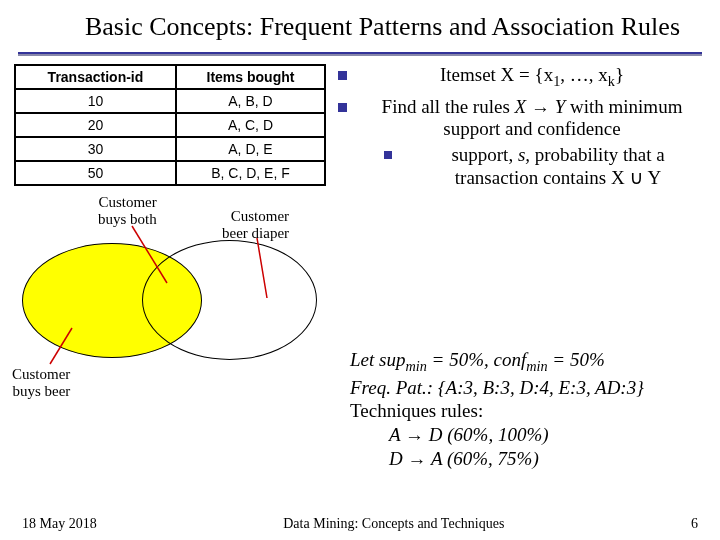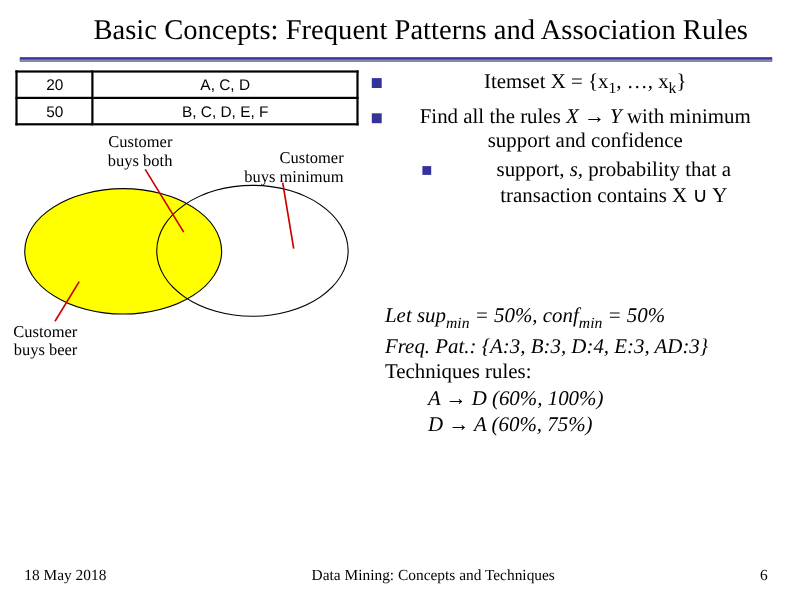--- a/index.html
+++ b/index.html
@@ -88,44 +88,56 @@
 </head>
 <body>
 
 <div class="title">Basic Concepts: Frequent Patterns and Association Rules</div>
 <div class="hr"></div>
 
 <div class="content">
   <div class="left">
     <table>
       <tbody>
+          <tr>
+        <th>Transaction-id</th>
+        <th>Items bought</th>
+      </tr>
+      <tr>
+            <td>10</td>
+            <td>A, B, D</td>
+          </tr>
       <tr>
             <td>20</td>
             <td>A, C, D</td>
+          </tr>
+      <tr>
+            <td>30</td>
+            <td>A, D, E</td>
           </tr>
       <tr>
             <td>50</td>
             <td>B, C, D, E, F</td>
           </tr>
     </tbody>
       </table>
 
     <div class="venn">
       <div class="ell ell-left"></div>
       <div class="ell ell-right"></div>
       <svg width="320" height="200">
         <line x1="120" y1="38" x2="155" y2="95" stroke="#c00" stroke-width="1.5"></line>
         <line x1="245" y1="50" x2="255" y2="110" stroke="#c00" stroke-width="1.5"></line>
         <line x1="38" y1="176" x2="60" y2="140" stroke="#c00" stroke-width="1.5"></line>
       </svg>
       <div class="venn-label lbl-both">
         <span>Customer</span><br><span>buys both</span>
       </div>
       <div class="venn-label lbl-diaper">
-        <span>Customer</span><br><span>buys minimum</span>
+        <span>Customer</span><br><span>beer diaper</span>
       </div>
       <div class="venn-label lbl-beer">
         <span>Customer</span><br><span>buys beer</span>
       </div>
     </div>
   </div>
 
   <div class="right">
     <ul class="top">
       <li>

